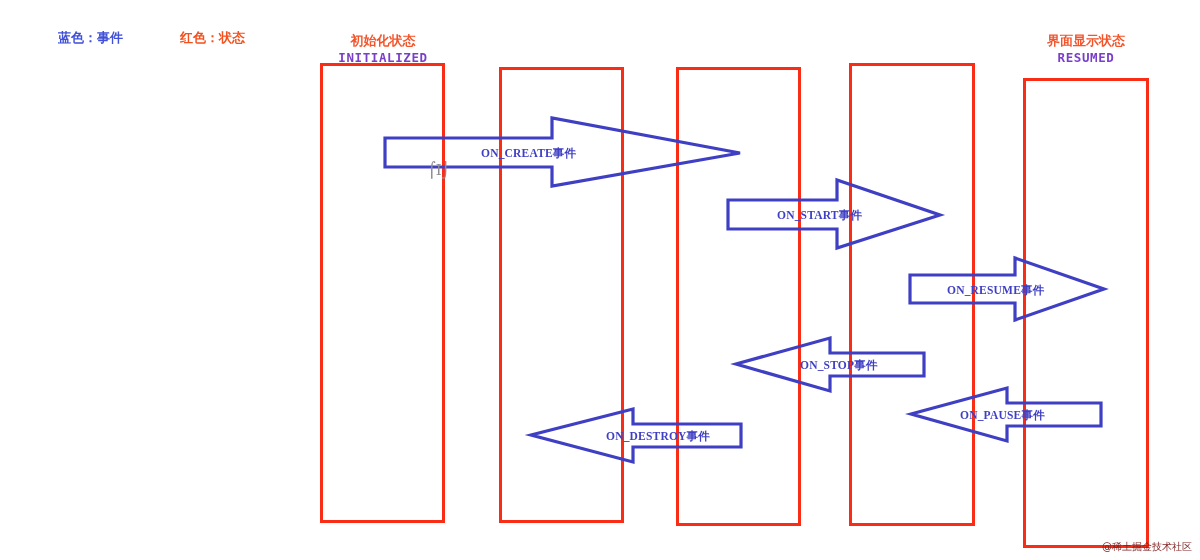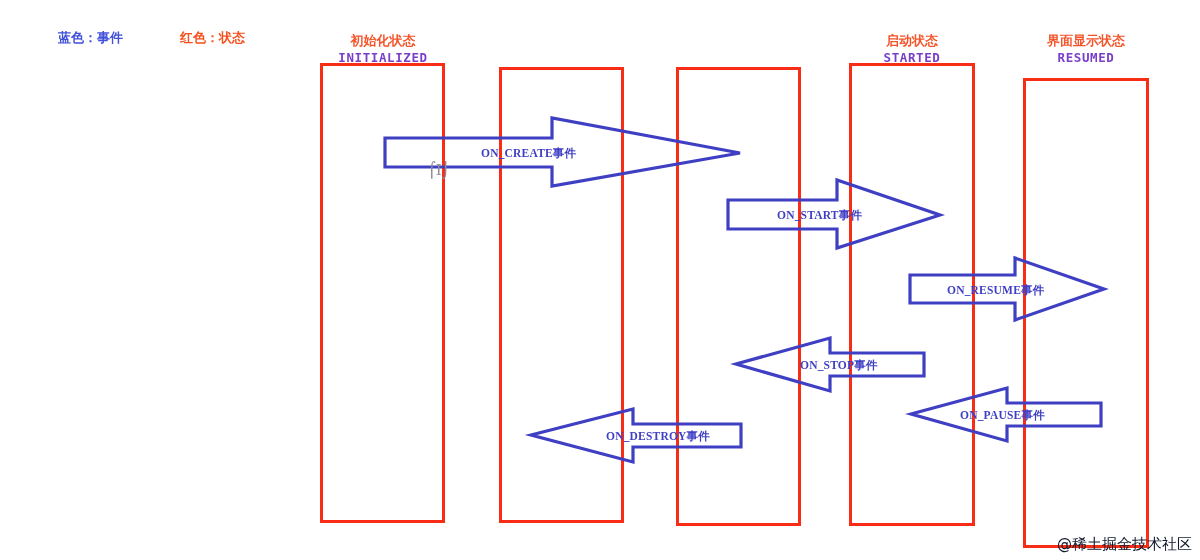--- a/index.html
+++ b/index.html
@@ -80,40 +80,36 @@
     font-size: 15px;
     line-height: 1;
   }
 
   
   .watermark {
     position: absolute;
     right: 8px;
     bottom: 6px;
     font-family: "DejaVu Sans", "Liberation Sans", sans-serif;
-    font-size: 15px;
-    color: #0f172a;
+    font-size: 10px;
+    color: #7f1d1d;
     white-space: nowrap;
   }
 </style>
 </head>
 <body>
 
 <div id="canvas">
 
   <div class="legend legend-blue">蓝色：事件</div>
   <div class="legend legend-red">红色：状态</div>
 
   <div class="state-label" style="left:320px; top:34px; width:126px;">
     <span class="cn">初始化状态</span>
     <span class="en">INITIALIZED</span>
-  </div>
-  <div class="state-label" style="left:849px; top:34px; width:126px;">
-    <span class="cn">启动状态</span>
-    <span class="en">STARTED</span>
   </div>
   <div class="state-label" style="left:1023px; top:34px; width:126px;">
     <span class="cn">界面显示状态</span>
     <span class="en">RESUMED</span>
   </div>
 
   <div class="state-col" style="left:320px; top:63px; width:125px; height:460px;"></div>
   <div class="state-col" style="left:499px; top:67px; width:125px; height:456px;"></div>
   <div class="state-col" style="left:676px; top:67px; width:125px; height:459px;"></div>
   <div class="state-col" style="left:849px; top:63px; width:126px; height:463px;"></div>

